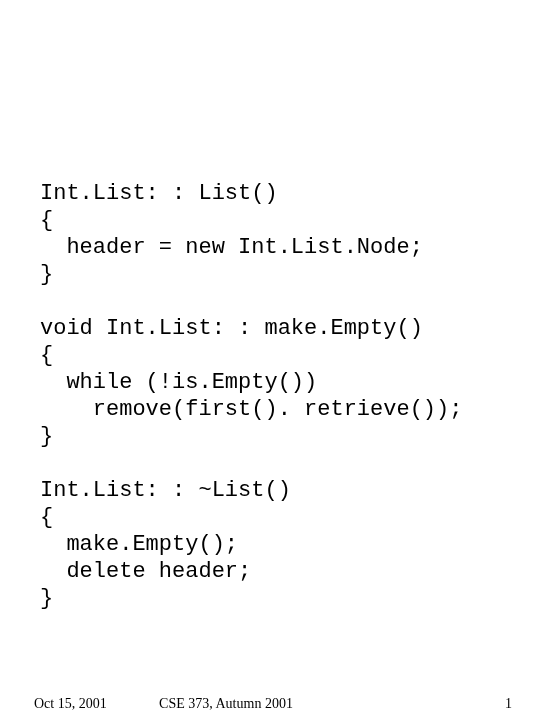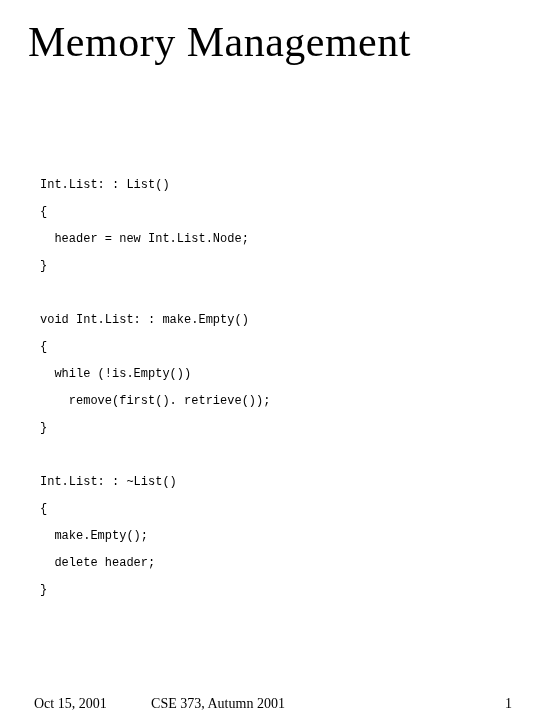--- a/index.html
+++ b/index.html
@@ -21,56 +21,55 @@
   .title {
     position: absolute;
     top: 18px;
     left: 28px;
     font-size: 42px;
     font-weight: normal;
     letter-spacing: 0.5px;
   }
   .code {
     position: absolute;
-    top: 145px;
+    top: 153px;
     left: 40px;
     font-family: "Courier New", Courier, monospace;
-    font-size: 12px;
+    font-size: 22px;
     line-height: 27px;
     white-space: pre;
   }
   .footer {
     position: absolute;
     bottom: 24px;
     left: 0;
     width: 540px;
     font-family: "Times New Roman", Times, serif;
     font-size: 14px;
   }
   .footer-left {
     position: absolute;
     left: 34px;
   }
   .footer-center {
     position: absolute;
-    left: 4px;
+    left: 12px;
     width: 428px;
     text-align: center;
   }
   .footer-right {
     position: absolute;
     right: 28px;
   }
 </style>
 </head>
 <body>
 
 <div class="slide">
 
-  <div class="title">Memory Management</div>
 
   <div class="code">
 <span>Int.List: : List()</span>
 <span>{</span>
 <span>  header = new Int.List.Node;</span>
 <span>}</span>
 <span></span>
 <span>void Int.List: : make.Empty()</span>
 <span>{</span>
 <span>  while (!is.Empty())</span>

